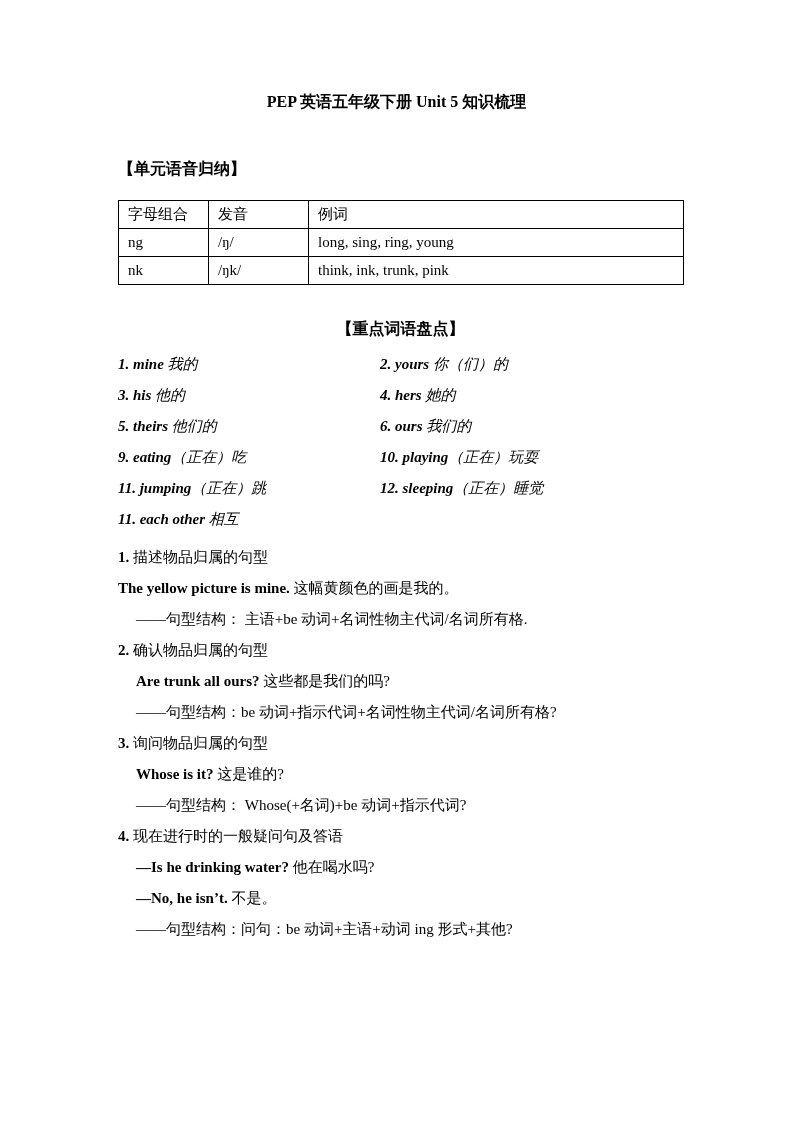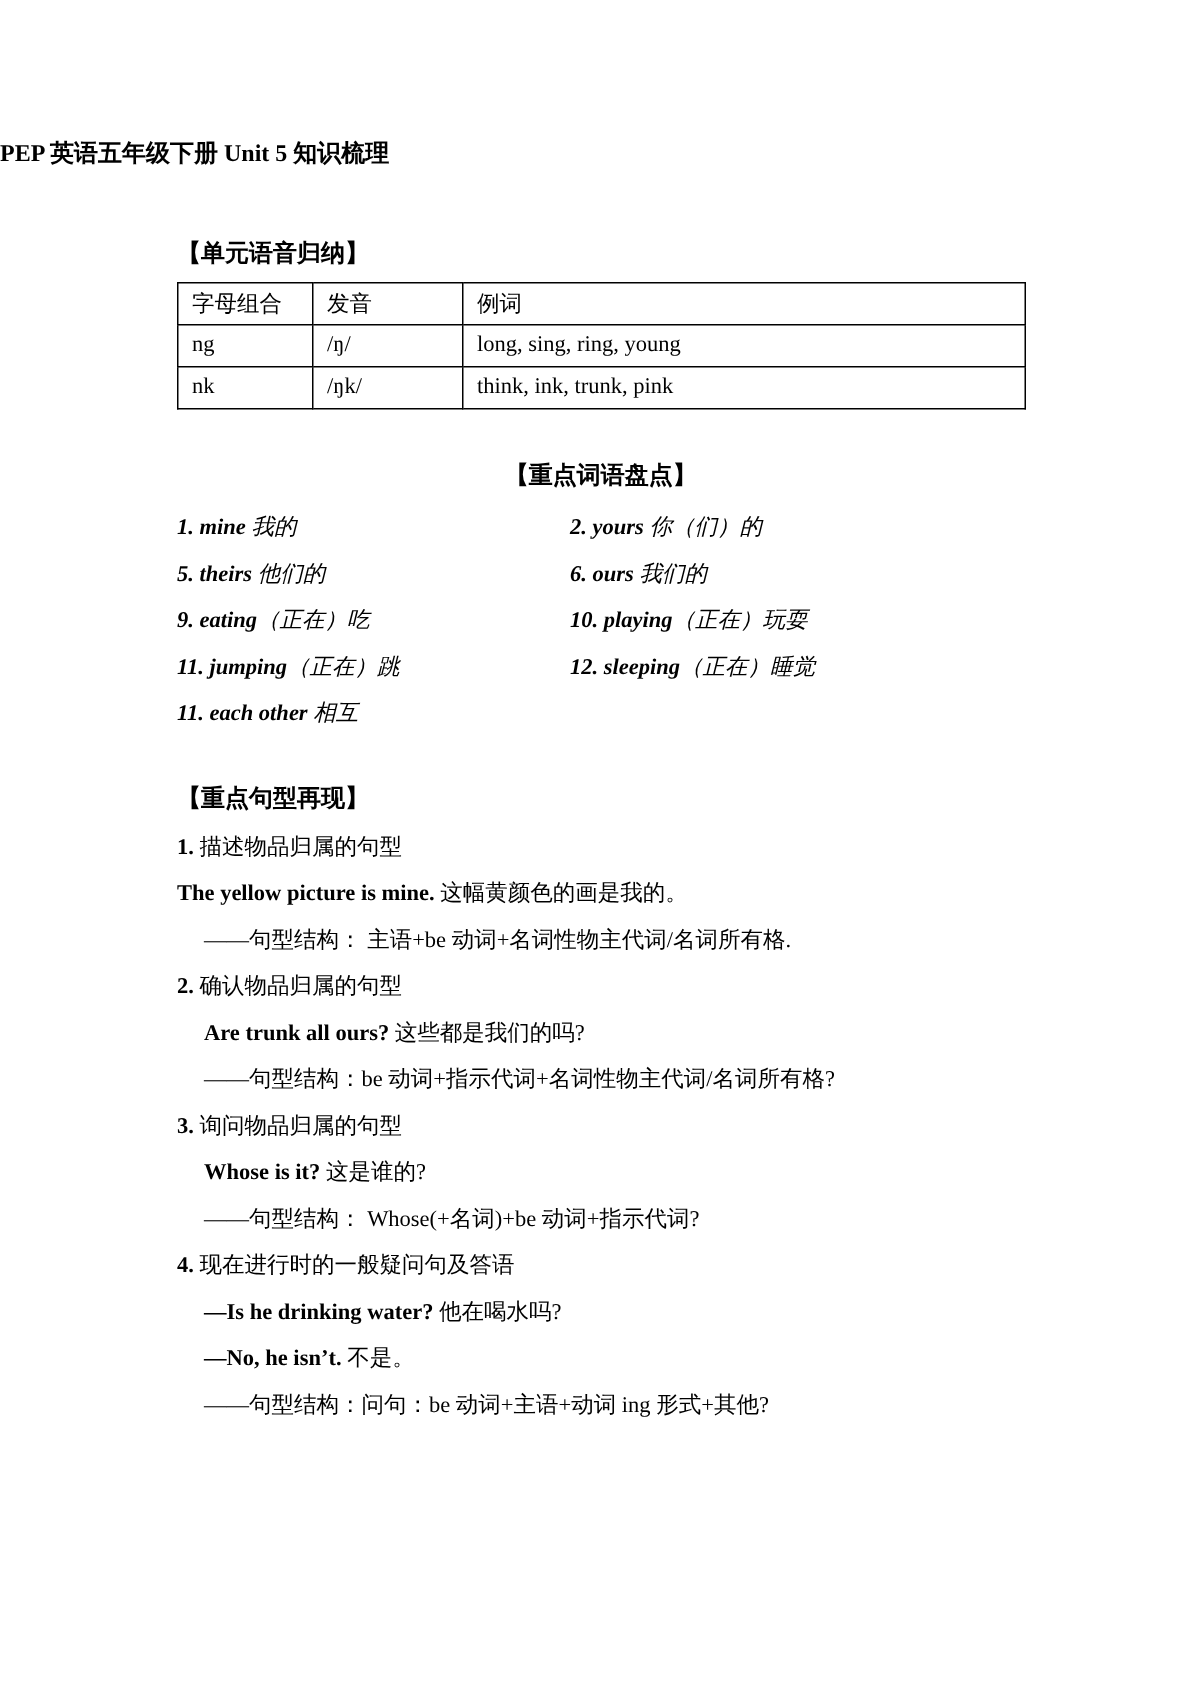--- a/index.html
+++ b/index.html
@@ -9,38 +9,39 @@
     height: 1122px;
     margin: 0 auto;
     position: relative;
     overflow: hidden;
     font-family: "Liberation Serif", "DejaVu Serif", serif;
     font-size: 15px;
     color: #000000;
   }
   .title {
     margin-top: 92px;
+    text-align: center;
     font-weight: bold;
     font-size: 16px;
   }
   .content {
     margin-left: 118px;
     margin-right: 110px;
   }
   .sec-heading {
     font-weight: bold;
     font-size: 16px;
   }
   .h1 { margin-top: 46px; }
   .h2 { margin-top: 34px; text-align: center; }
   .h3 { margin-top: 30px; }
 
   table.phonics {
     border-collapse: collapse;
-    margin-top: 8px;
+    margin-top: 20px;
     width: 565px;
     table-layout: fixed;
     padding-left: 16px;
   }
   table.phonics th, table.phonics td {
     border: 1px solid #000000;
     padding: 4px 9px;
     height: 28px;
     font-size: 15px;
     text-align: left;
@@ -95,34 +96,36 @@
   </tbody>
     </table>
 
   <div class="sec-heading h2">【重点词语盘点】</div>
 
   <div class="words">
     <div class="wrow">
       <span class="wcell-left"><span class="b">1. mine</span><span> 我的</span></span><span><span class="b">2. yours</span><span> 你（们）的</span></span>
     </div>
     <div class="wrow">
+      <span class="wcell-left"><span class="b">3. his</span><span> 他的</span></span><span><span class="b">4. hers</span><span> 她的</span></span>
+    </div>
+    <div class="wrow">
       <span class="wcell-left"><span class="b">5. theirs</span><span> 他们的</span></span><span><span class="b">6. ours</span><span> 我们的</span></span>
     </div>
     <div class="wrow">
       <span class="wcell-left"><span class="b">9. eating</span><span>（正在）吃</span></span><span><span class="b">10. playing</span><span>（正在）玩耍</span></span>
     </div>
     <div class="wrow">
       <span class="wcell-left"><span class="b">11. jumping</span><span>（正在）跳</span></span><span><span class="b">12. sleeping</span><span>（正在）睡觉</span></span>
     </div>
     <div class="wrow">
       <span class="wcell-left"><span class="b">11. each other</span><span> 相互</span></span>
     </div>
   </div>
 
-  <div class="sec-heading h3">【重点句型再现】</div>
 
   <div class="sents">
     <div class="line"><span class="b">1.</span><span>  描述物品归属的句型</span></div>
     <div class="line"><span class="b">The yellow picture is mine.</span><span> 这幅黄颜色的画是我的。</span></div>
     <div class="line ind"><span class="b"></span><span>——句型结构：  主语+be 动词+名词性物主代词/名词所有格.</span></div>
     <div class="line"><span class="b">2.</span><span>  确认物品归属的句型</span></div>
     <div class="line ind"><span class="b">Are trunk all ours?</span><span> 这些都是我们的吗?</span></div>
     <div class="line ind"><span class="b"></span><span>——句型结构：be 动词+指示代词+名词性物主代词/名词所有格?</span></div>
     <div class="line"><span class="b">3.</span><span>  询问物品归属的句型</span></div>
     <div class="line ind"><span class="b">Whose is it?</span><span>  这是谁的?</span></div>

